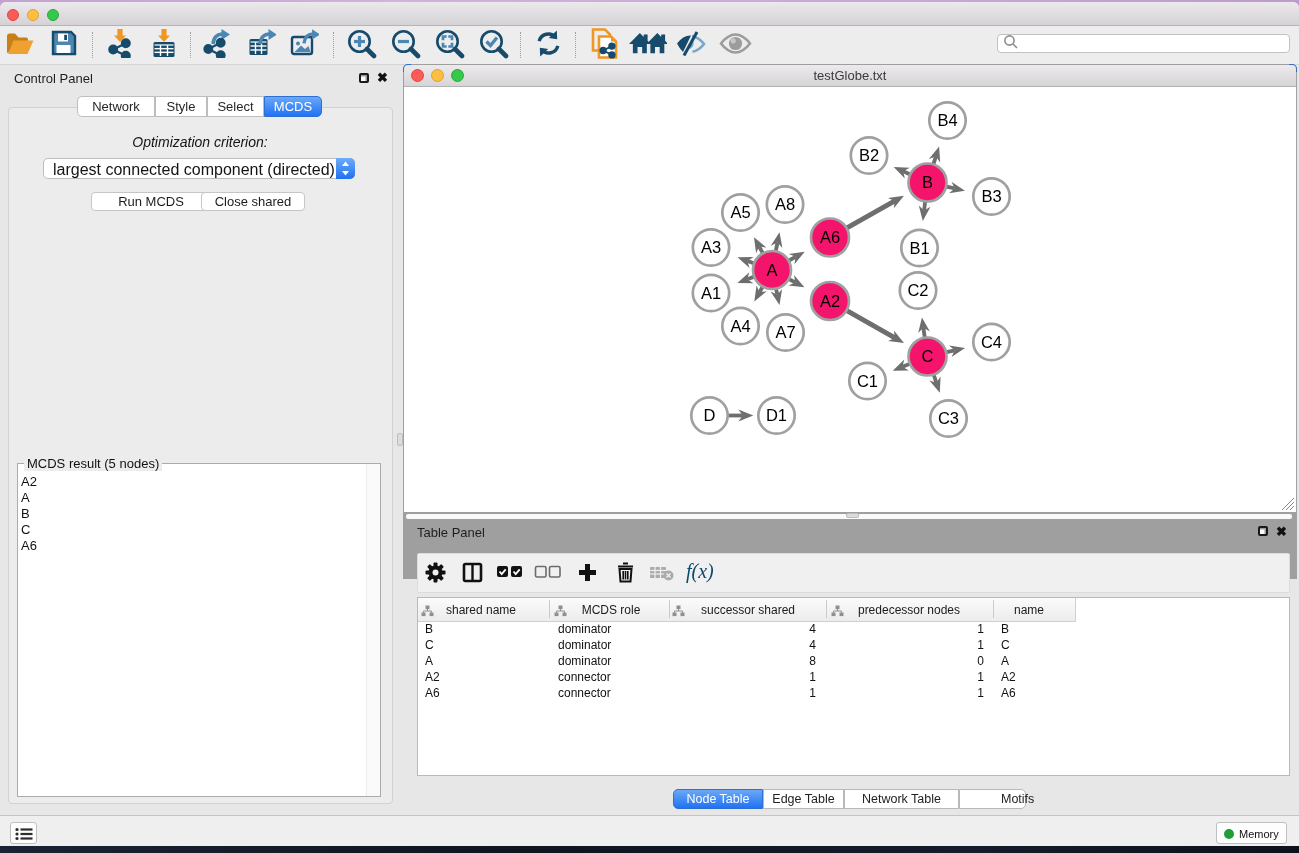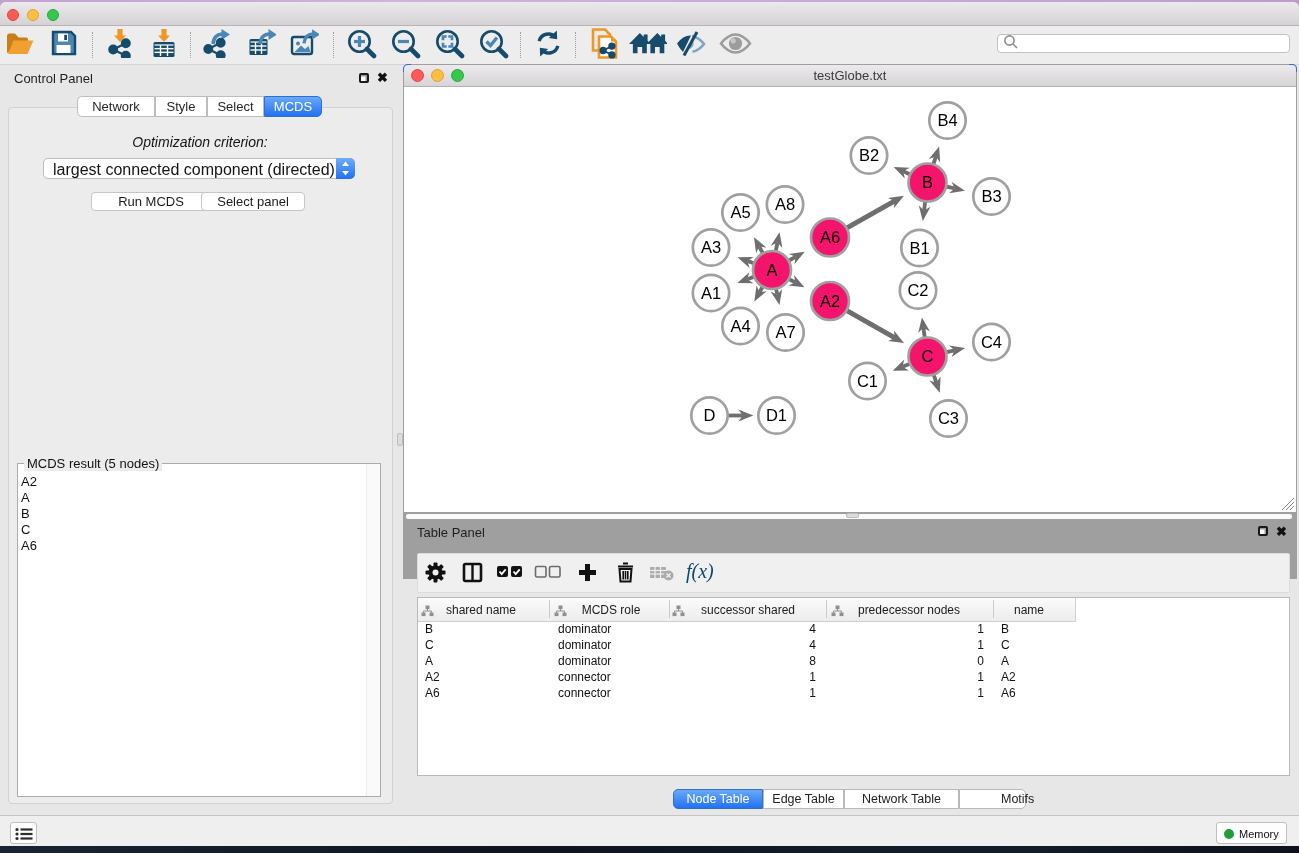--- a/index.html
+++ b/index.html
@@ -193,21 +193,21 @@
 <div class="abs" style="left:43px;top:156px;width:312px;height:21px;background:#fff;border:1px solid #bdbdbd;border-radius:5px;">
 <div class="abs" style="left:9px;top:2px;font-size:16px;color:#141414;">largest connected component (directed)</div>
 <div class="abs" style="right:-1px;top:-1px;width:19px;height:21px;background:linear-gradient(#6fadf8,#1f70f2);border-radius:0 5px 5px 0;">
 <svg width="19" height="21" viewBox="0 0 19 21">
           <path d="M9.5 3.5 L13 8 H6 Z" fill="#fff"></path>
           <path d="M9.5 17.5 L13 13 H6 Z" fill="#fff"></path>
         </svg>
 </div>
     </div>
 <div class="abs cbtn" style="left:91px;top:190px;width:120px;">Run MCDS</div>
-<div class="abs cbtn" style="left:201px;top:190px;width:104px;">Select panel</div>
+<div class="abs cbtn" style="left:201px;top:190px;width:104px;">Close shared</div>
 <div class="abs grpbox">
       <div class="abs listwhite">
         <div class="abs listsb"></div>
       </div>
     </div>
 <div class="abs grptitle">MCDS result (5 nodes)</div>
 <div class="abs litem" style="left:21px;top:472px;">A2</div>
 <div class="abs litem" style="left:21px;top:488px;">A</div>
 <div class="abs litem" style="left:21px;top:504px;">B</div>
 <div class="abs litem" style="left:21px;top:520px;">C</div>

